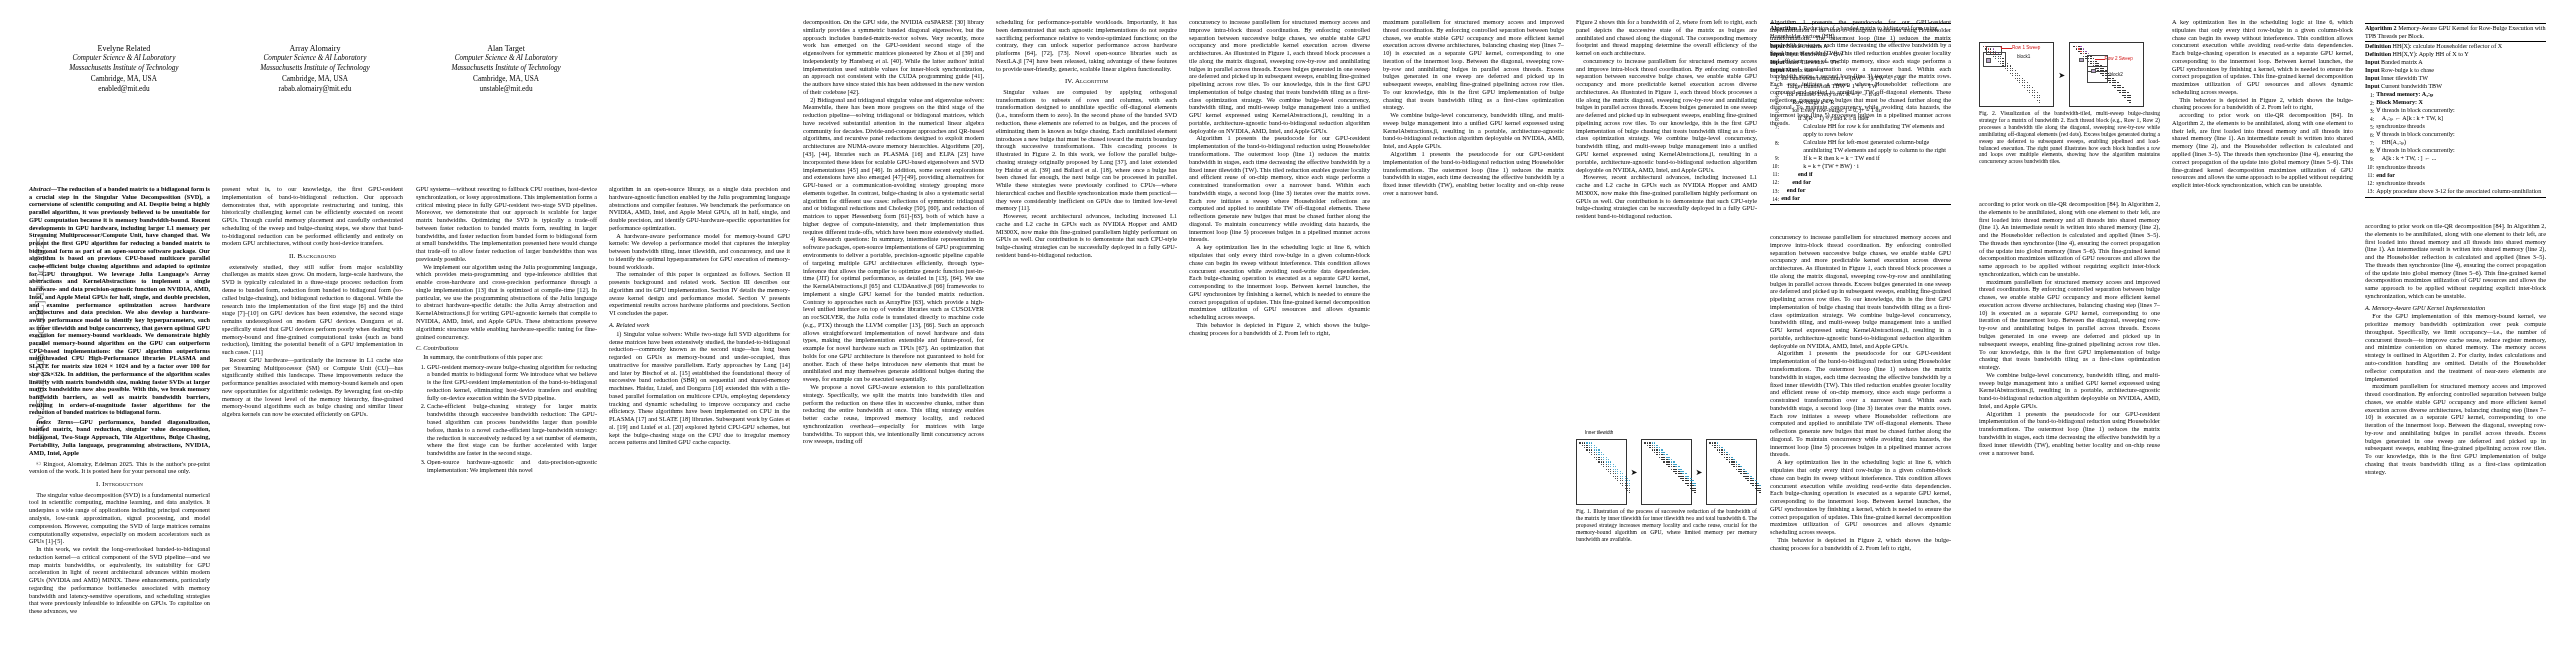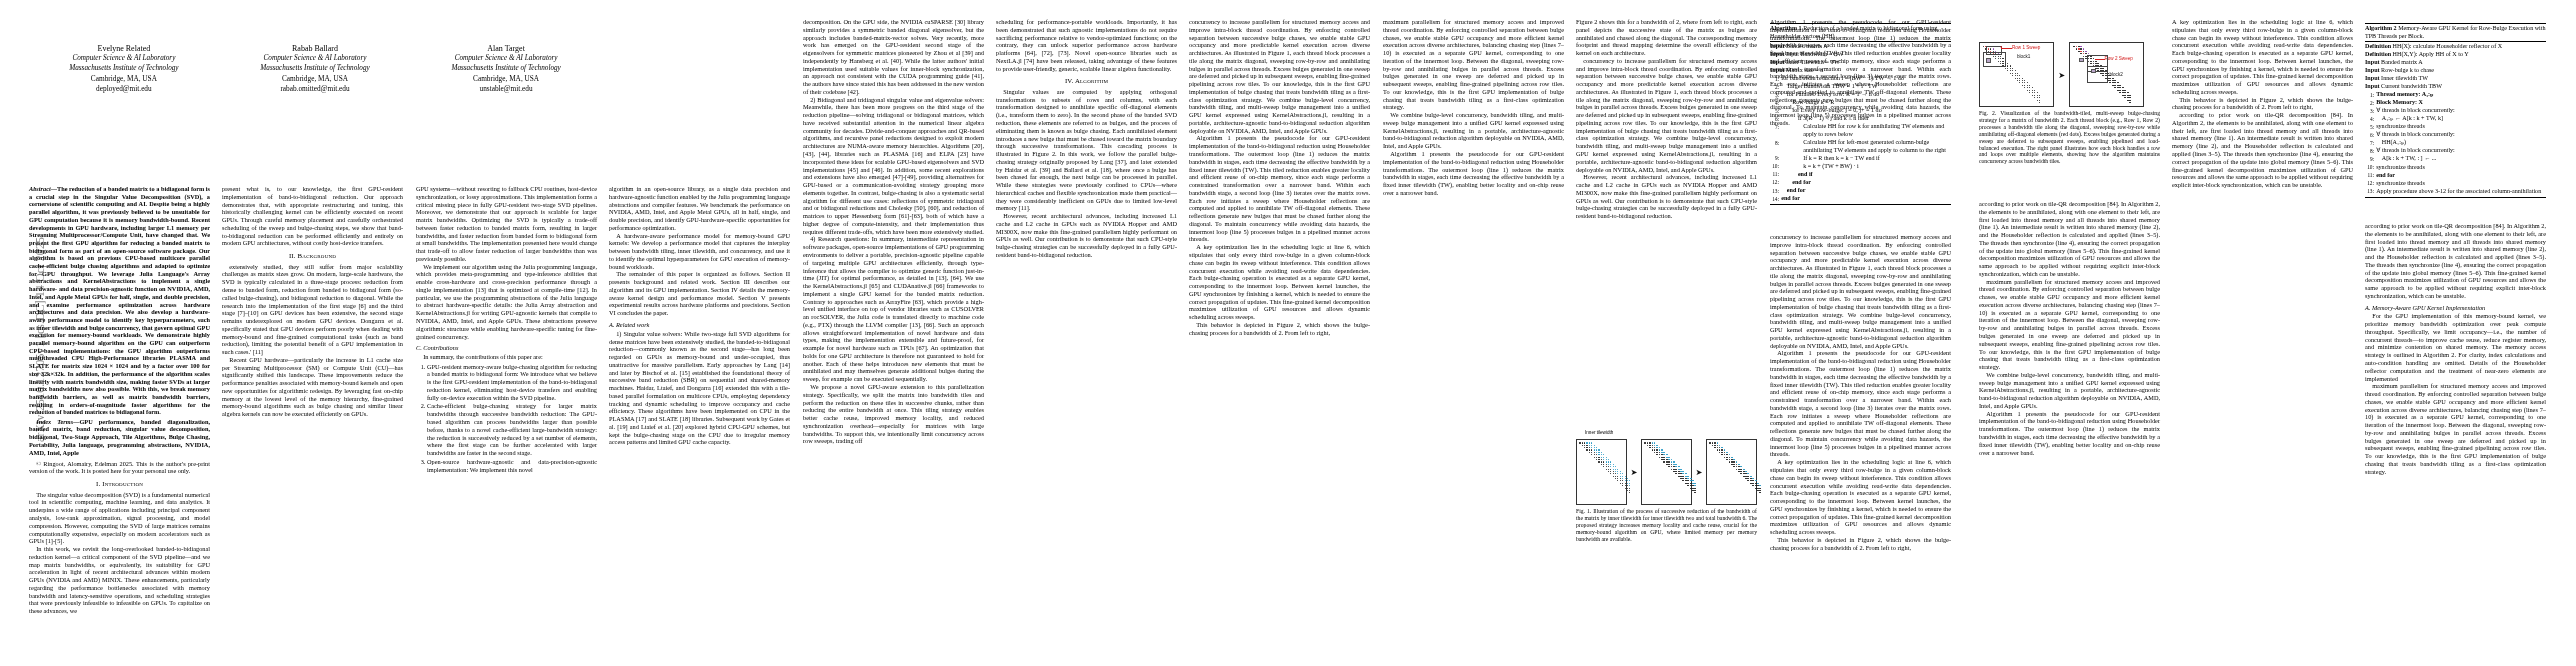--- a/index.html
+++ b/index.html
@@ -158,28 +158,28 @@
 
   <div class="arxiv-stamp">arXiv:2510.12705v1  [cs.DC]  14 Oct 2025</div>
 
   <div class="title-block">
     <div class="authors">
       <div class="author">
         <div class="nm">Evelyne Related</div>
         <div class="aff">Computer Science &amp; AI Laboratory</div>
         <div class="aff">Massachusetts Institute of Technology</div>
         <div class="loc">Cambridge, MA, USA</div>
-        <div class="em">deployed@mit.edu</div>
+        <div class="em">enabled@mit.edu</div>
       </div>
       <div class="author">
-        <div class="nm">Rabab Ballard</div>
+        <div class="nm">Array Alomairy</div>
         <div class="aff">Computer Science &amp; AI Laboratory</div>
         <div class="aff">Massachusetts Institute of Technology</div>
         <div class="loc">Cambridge, MA, USA</div>
-        <div class="em">rabab.omitted@mit.edu</div>
+        <div class="em">rabab.alomairy@mit.edu</div>
       </div>
       <div class="author">
         <div class="nm">Alan Target</div>
         <div class="aff">Computer Science &amp; AI Laboratory</div>
         <div class="aff">Massachusetts Institute of Technology</div>
         <div class="loc">Cambridge, MA, USA</div>
         <div class="em">unstable@mit.edu</div>
       </div>
     </div>
   </div>

